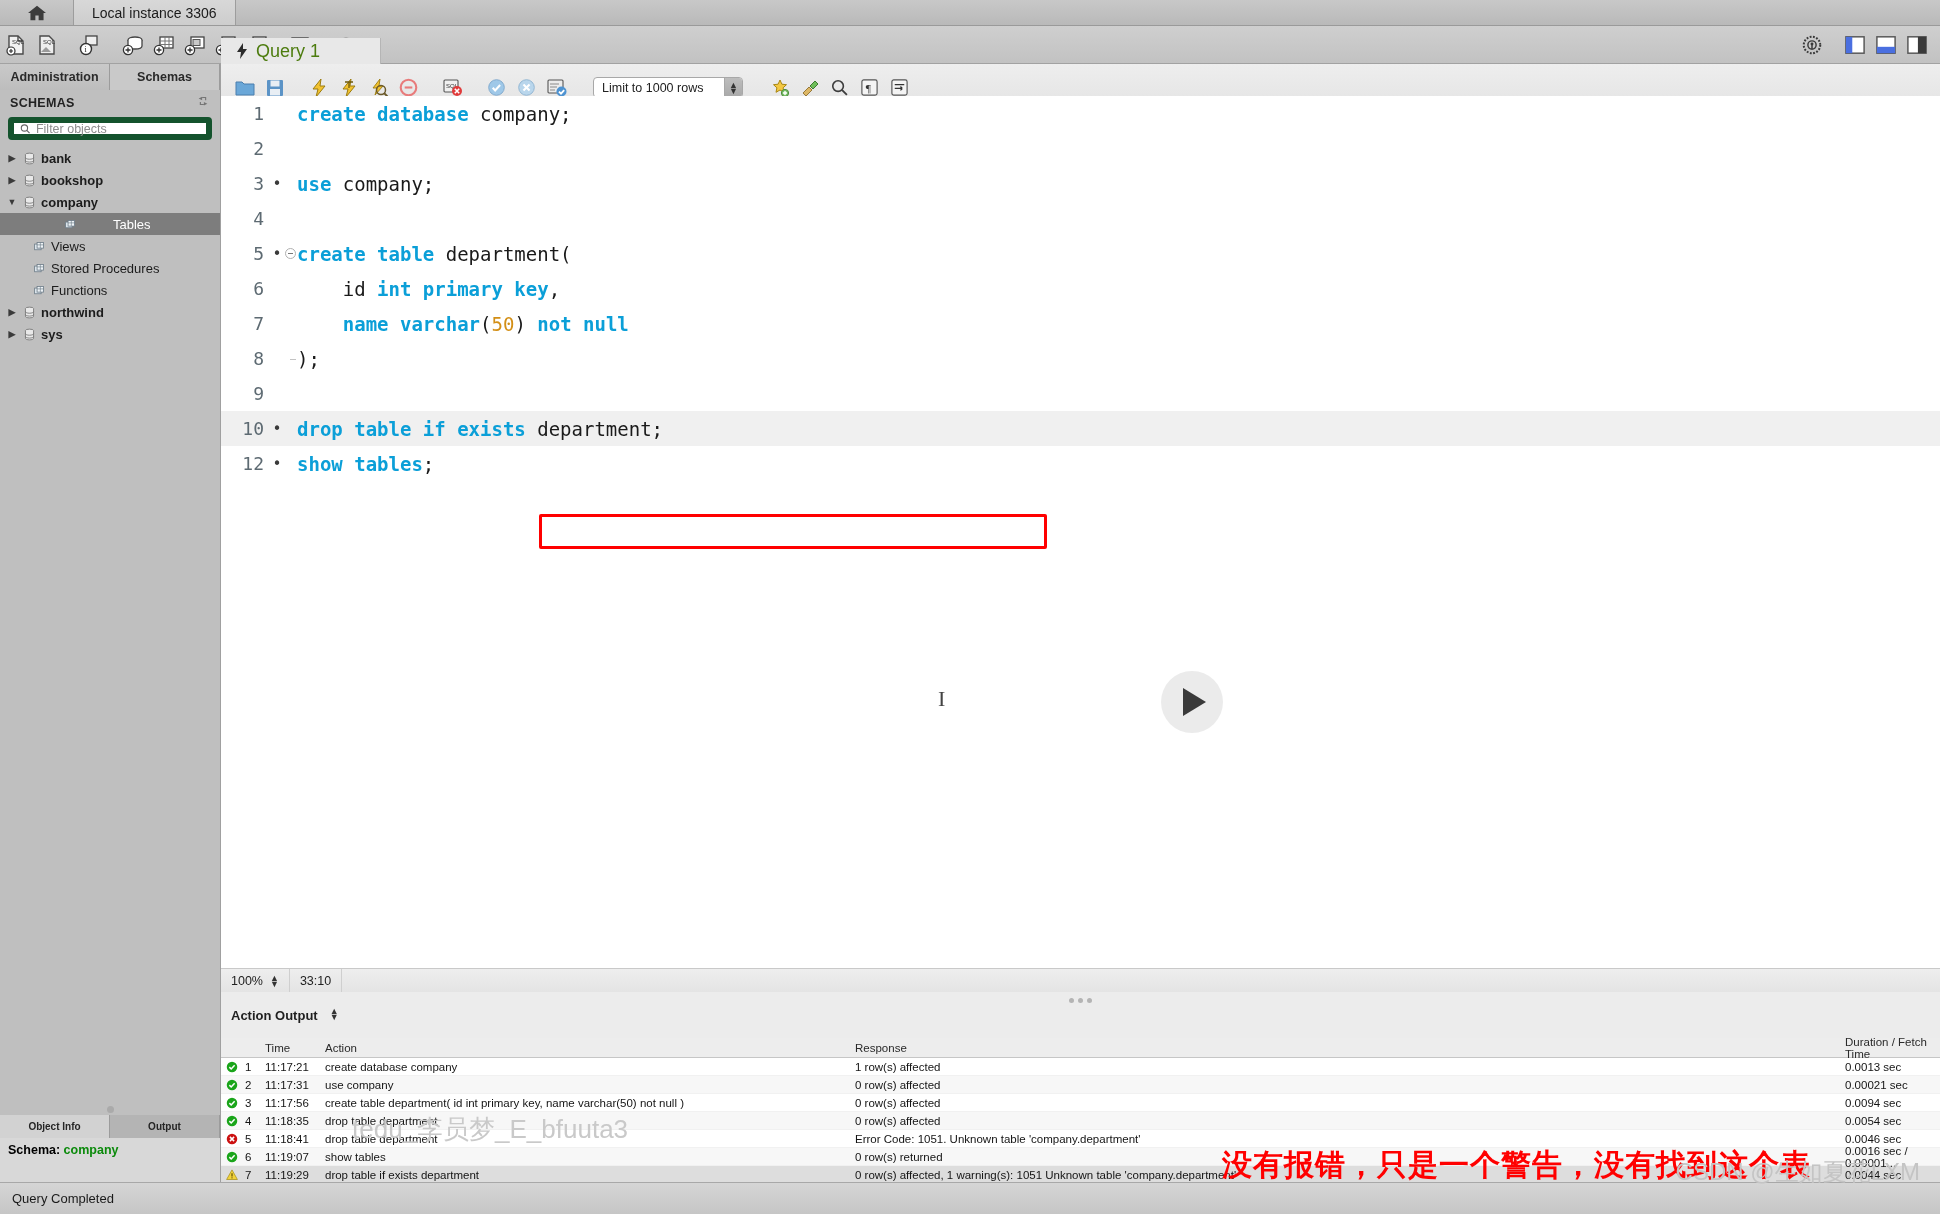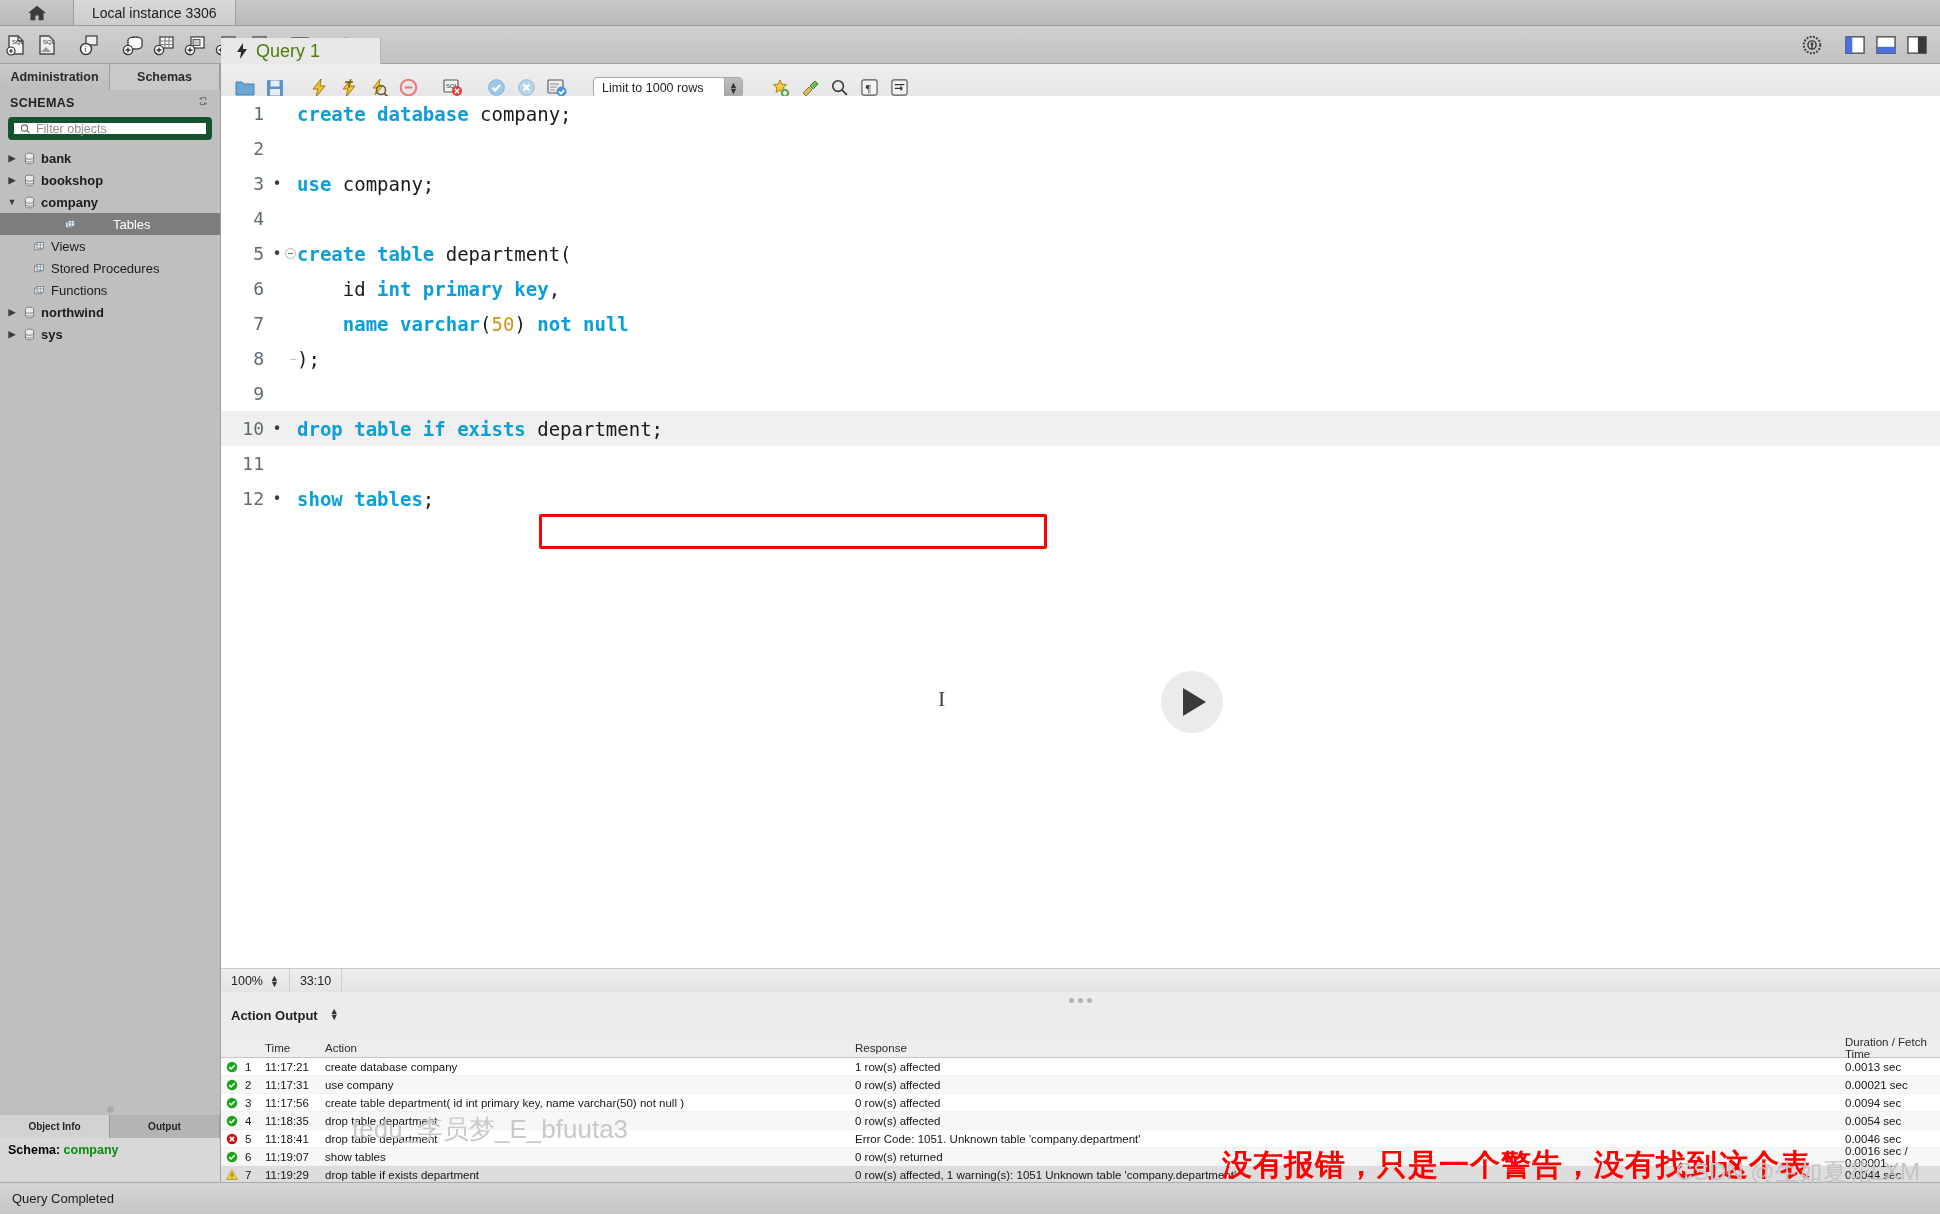--- a/index.html
+++ b/index.html
@@ -688,26 +688,20 @@
             <div class="foldcol"></div>
             <div class="codetext"></div>
           </div>
           <div class="codeline hl-row">
             <div class="gutter">10</div>
             <div class="markdot">•</div>
             <div class="foldcol"></div>
             <div class="codetext"><span class="kw">drop table if exists</span><span class="pln"> department;</span></div>
           </div>
           <div class="codeline">
-            <div class="gutter">11</div>
-            <div class="markdot"></div>
-            <div class="foldcol"></div>
-            <div class="codetext"></div>
-          </div>
-          <div class="codeline">
             <div class="gutter">12</div>
             <div class="markdot">•</div>
             <div class="foldcol"></div>
             <div class="codetext"><span class="kw">show tables</span><span class="pln">;</span></div>
           </div>
         </div>
       <div class="redbox" style="left:318px; top:418px; width:508px; height:35px;"></div>
       <div class="caret-I" style="left:717px; top:590px;">I</div>
       <div class="playbtn" style="left:940px; top:575px;">
         <span class="tri"></span>

